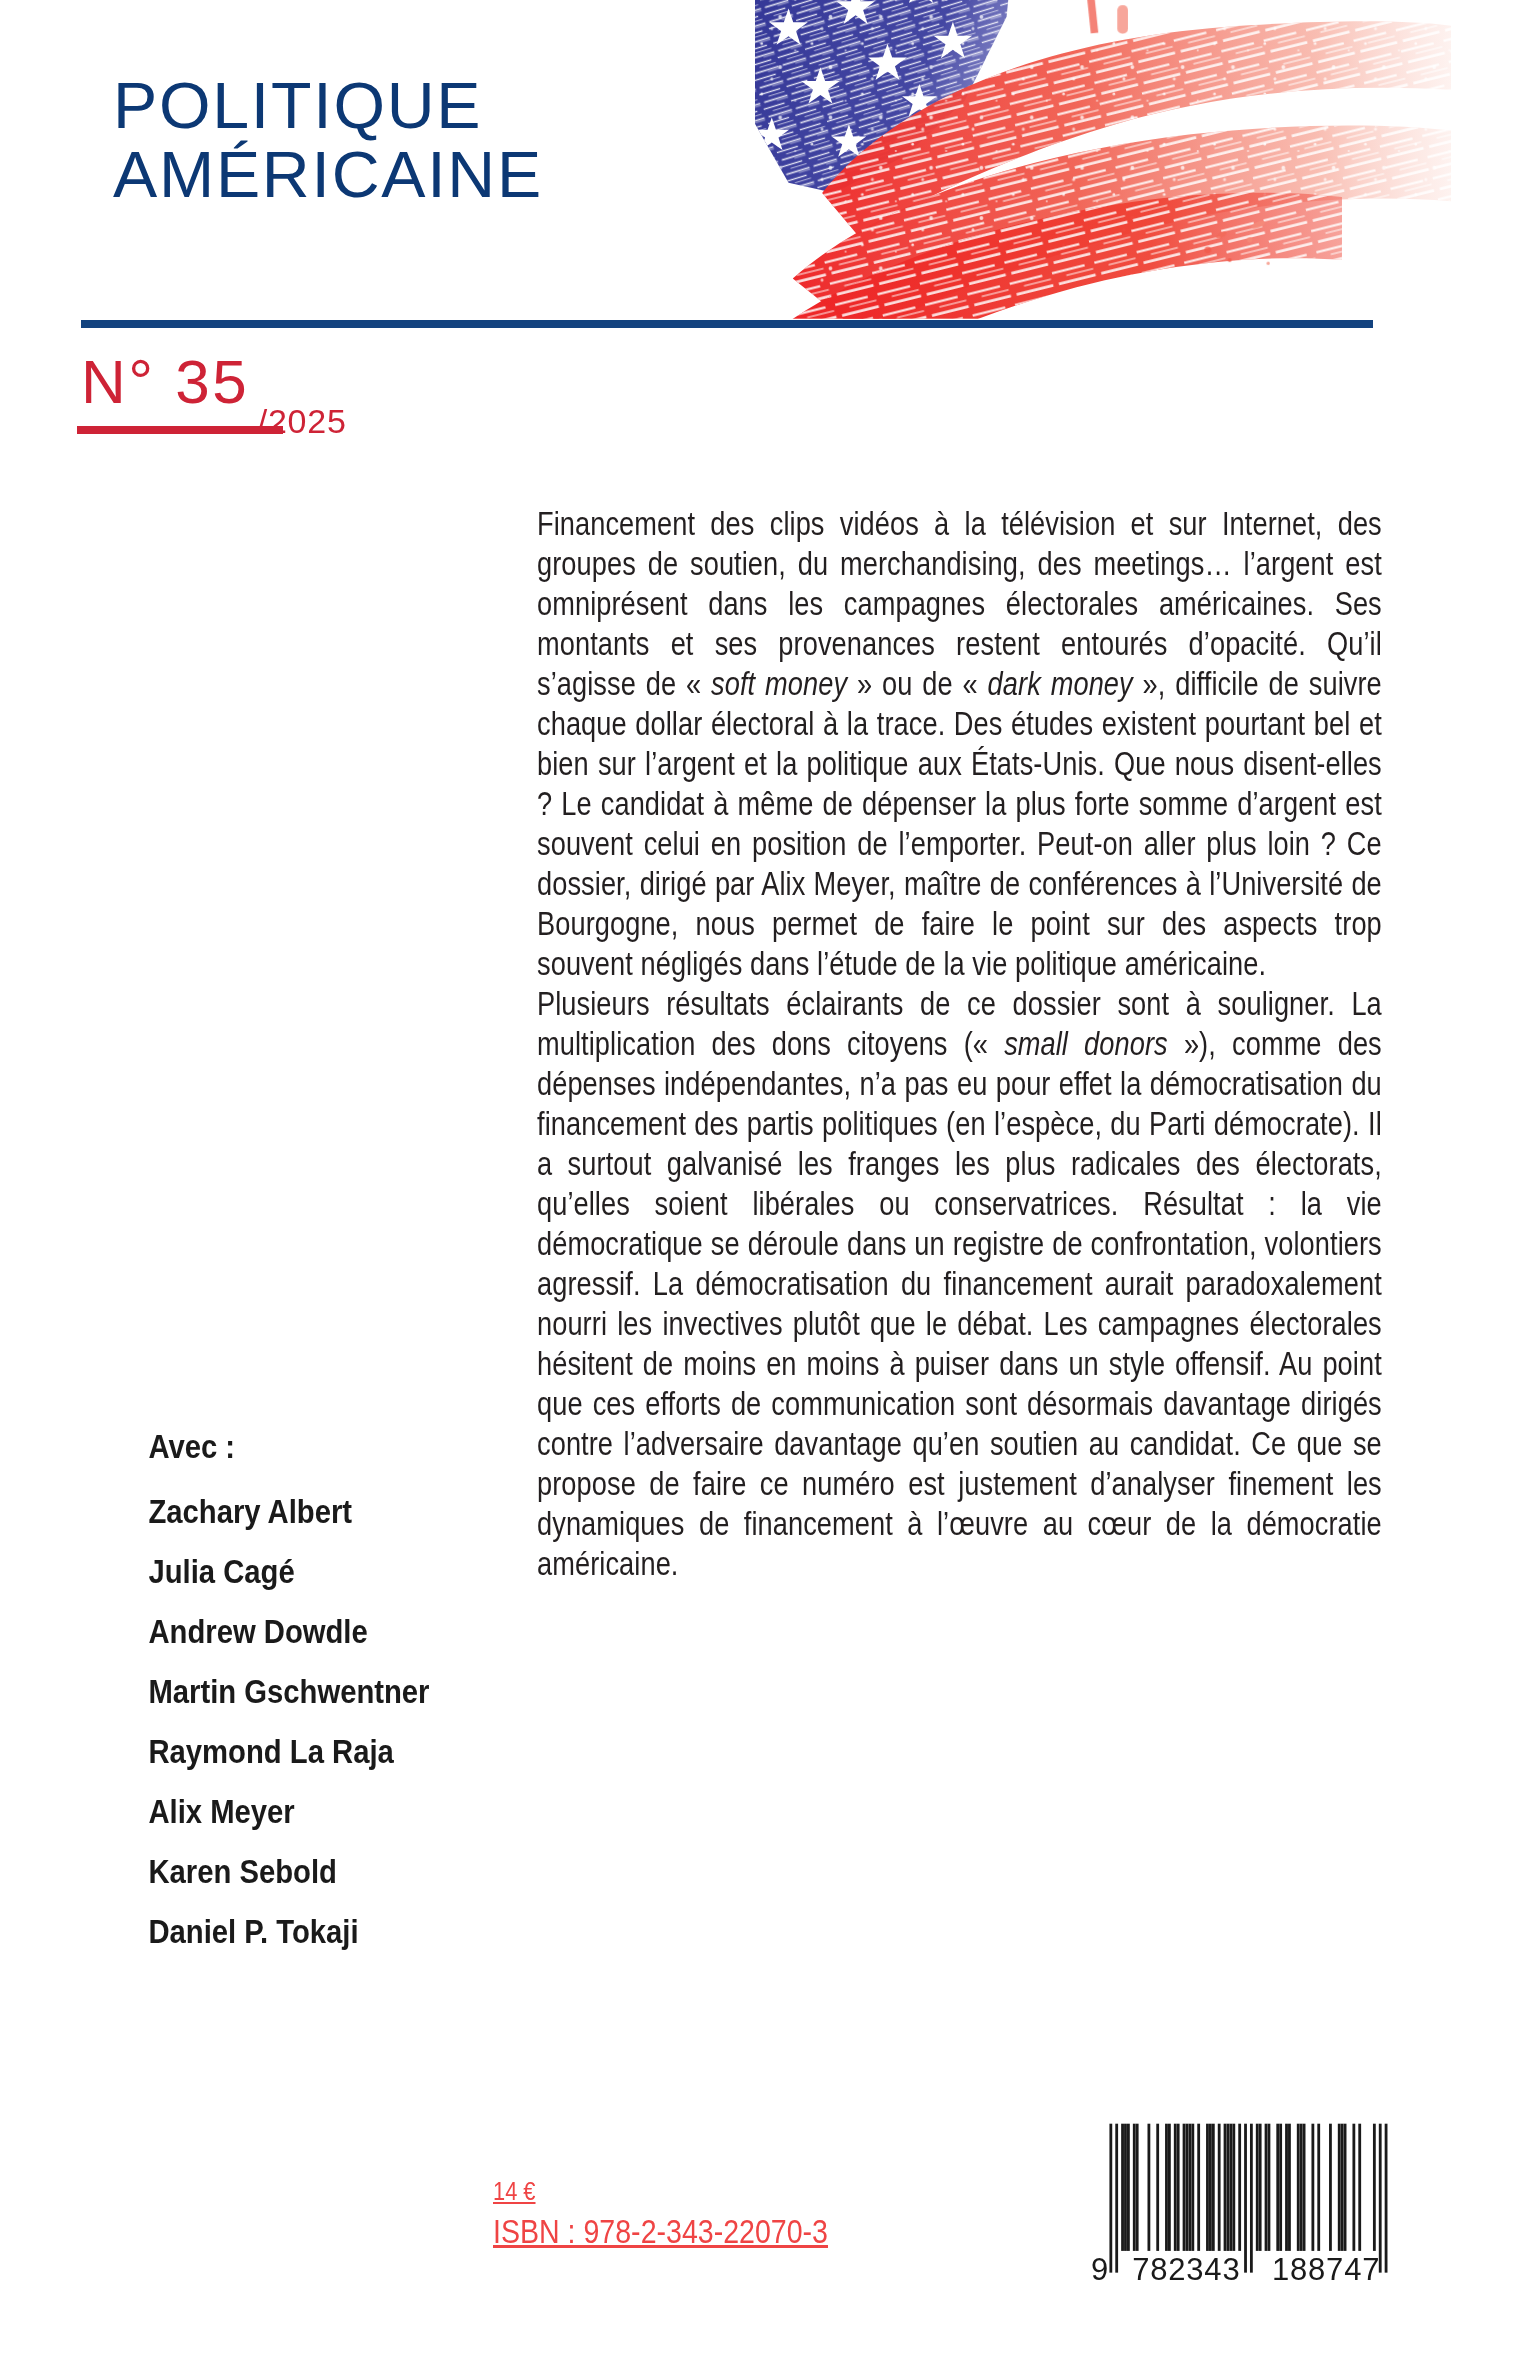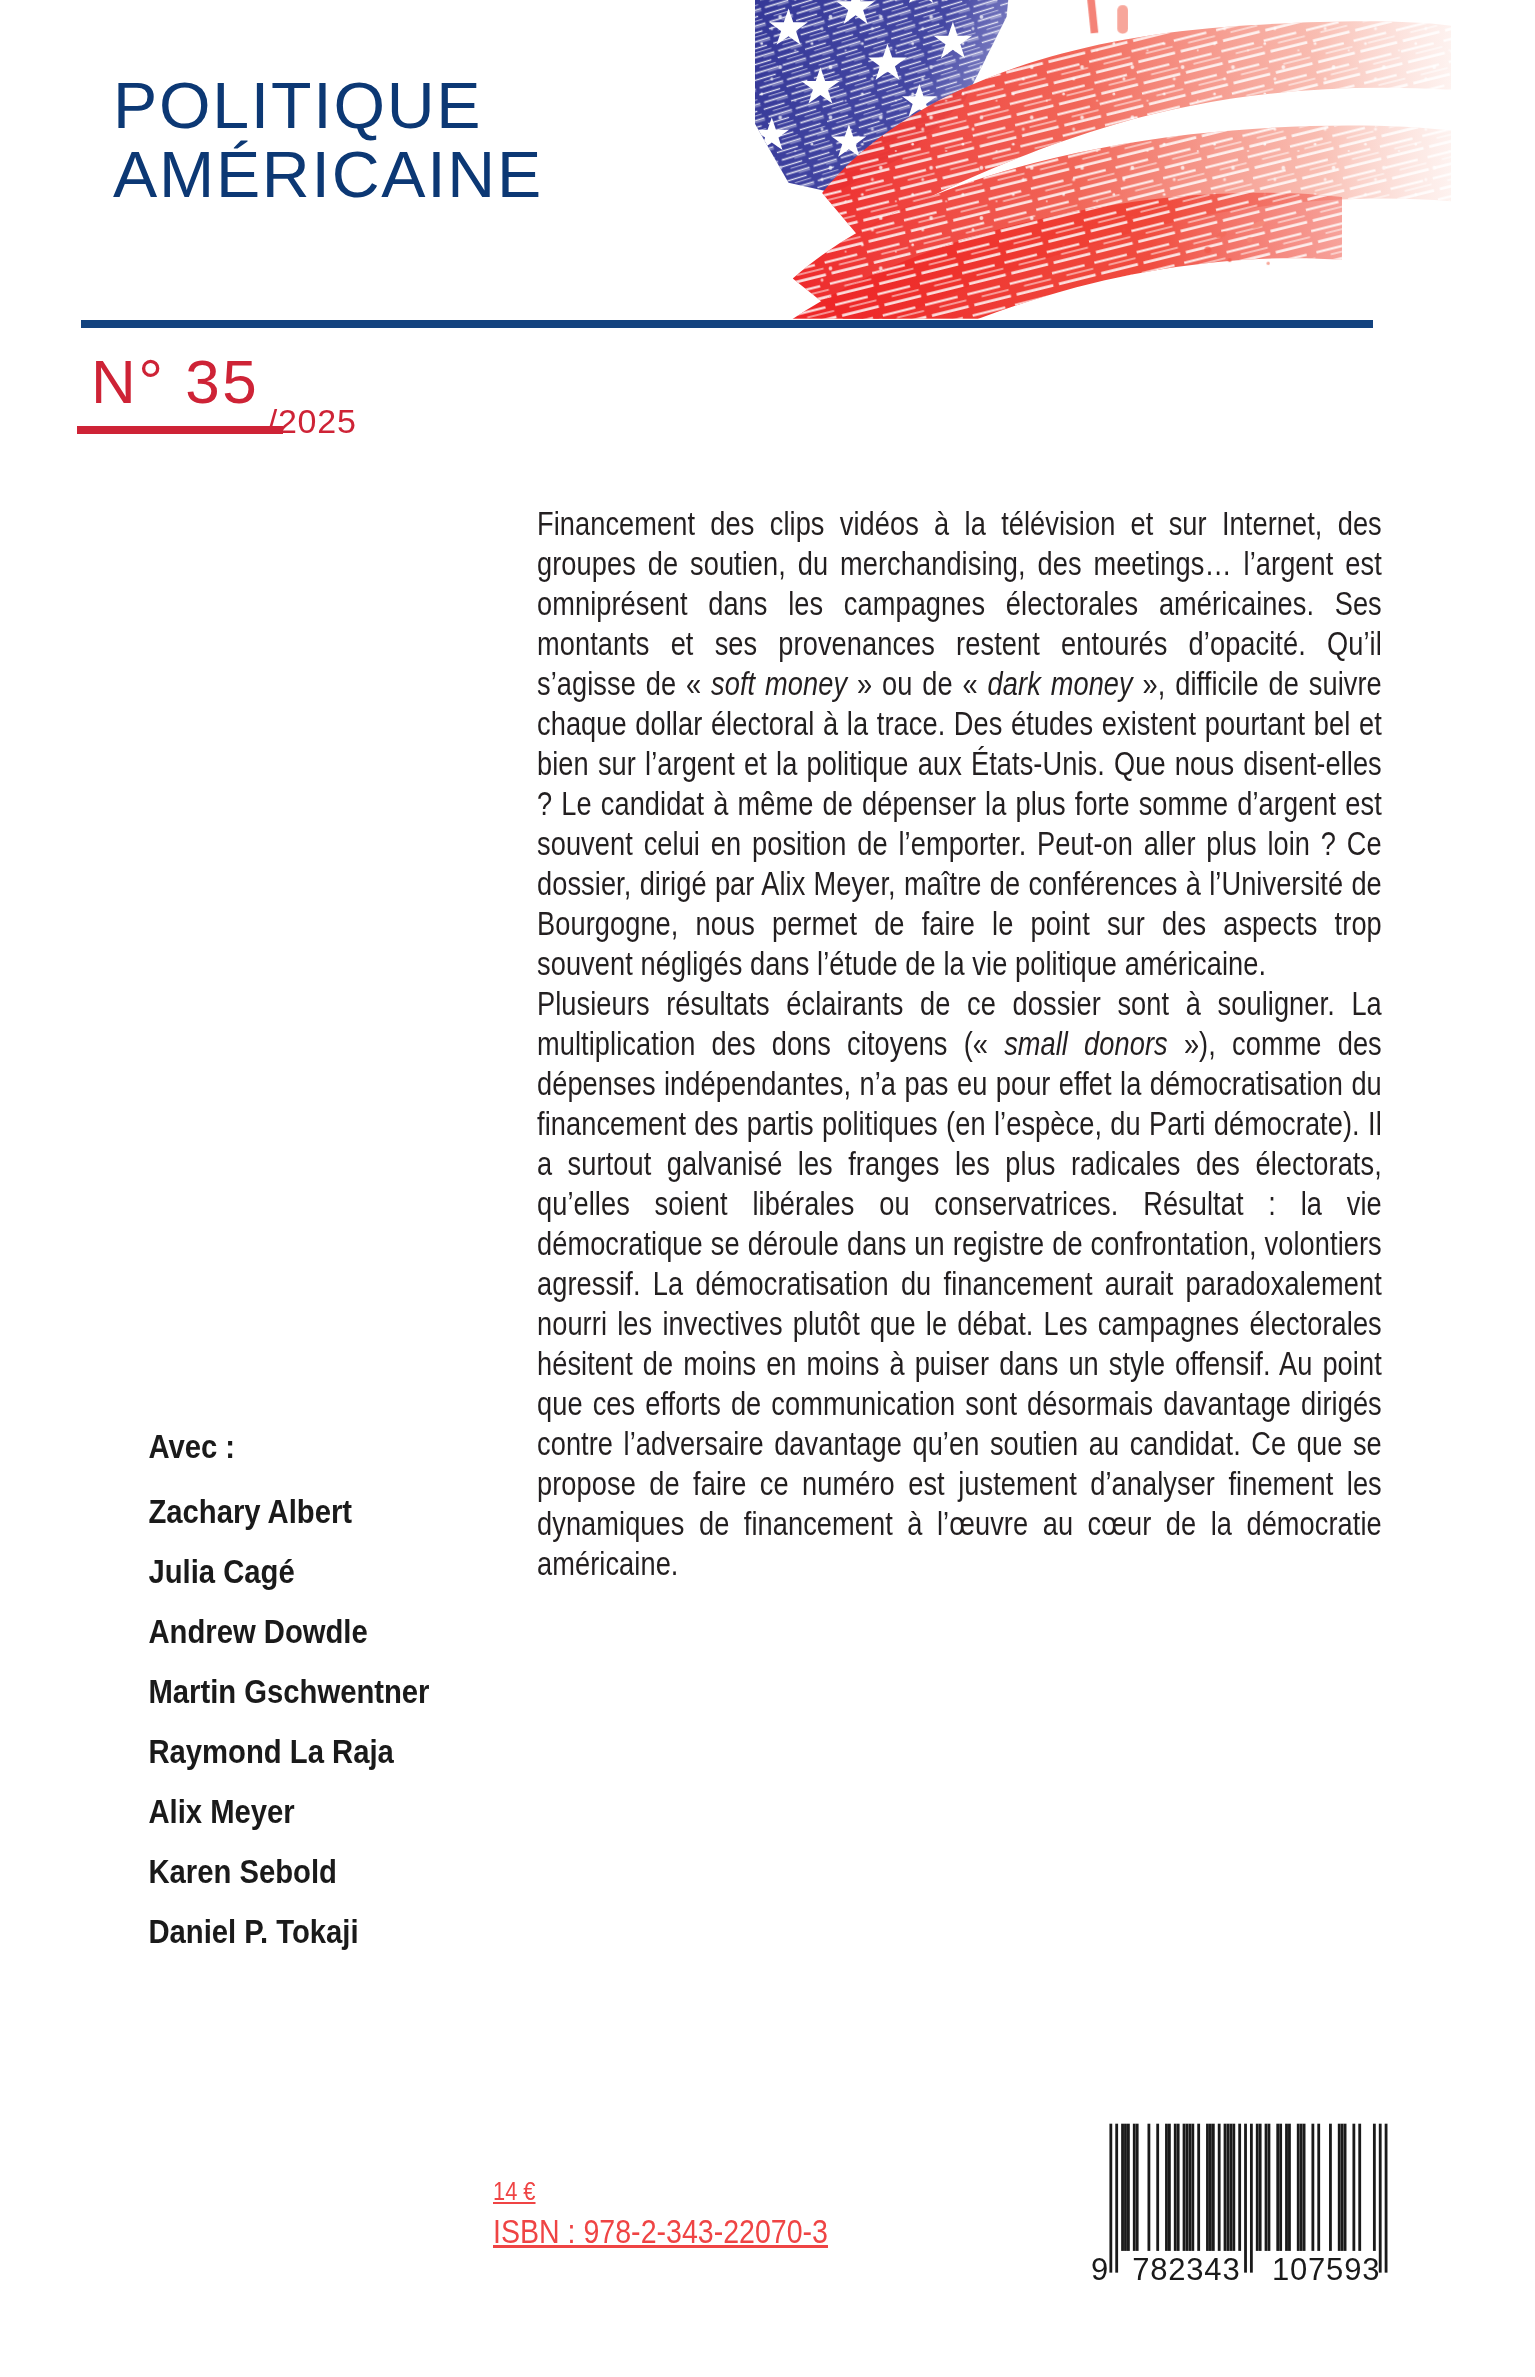--- a/index.html
+++ b/index.html
@@ -56,21 +56,20 @@
     height: 7.6px;
     background: #13437F;
   }
 
   
   #issue-block {
     position: absolute;
     left: 81px;
     top: 351px;
     width: 503px;
-    margin-left: 10px;
   }
   #issue-row {
     display: flex;
     align-items: flex-end;
     gap: 0px;
   }
   #issue-number {
     color: #CE2336;
     font-size: 62px;
     font-weight: 400;
@@ -383,15 +382,15 @@
         <rect x="319.05" y="8" width="3.35" height="152"></rect>
         <rect x="336.53" y="8" width="3.35" height="152"></rect>
         <rect x="343.52" y="8" width="3.35" height="178"></rect>
         <rect x="350.51" y="8" width="3.35" height="178"></rect>
       </g>
   </svg>
 </div>
 <div id="barcode-digits">
   <span id="bc-d1">9</span>
   <span id="bc-d2">782343</span>
-  <span id="bc-d3">107593</span>
+  <span id="bc-d3">188747</span>
 </div>
 
 
 </body></html>

